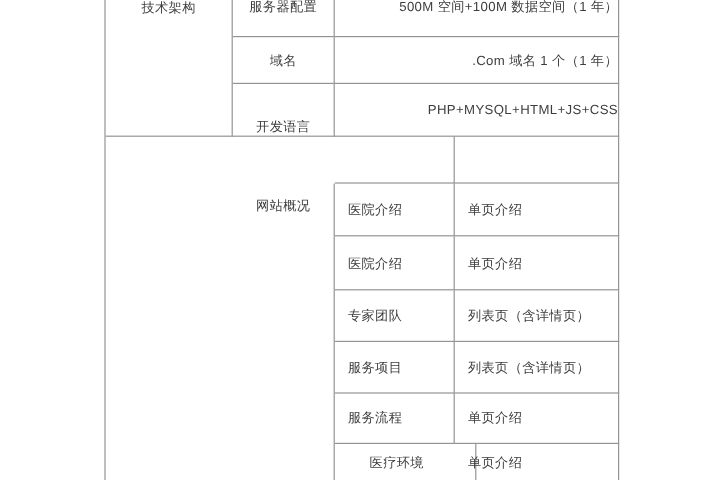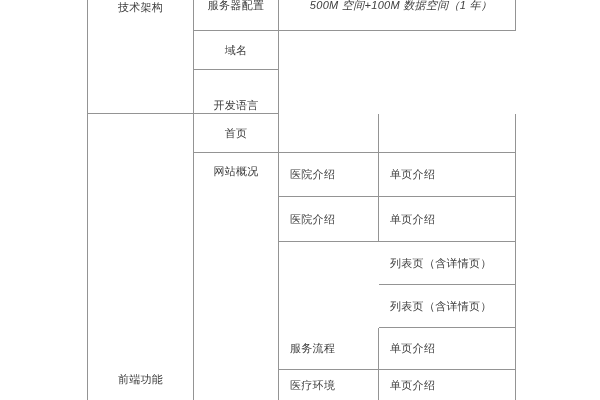--- a/index.html
+++ b/index.html
@@ -33,23 +33,22 @@
     display: flex;
     align-items: center;
     justify-content: center;
     letter-spacing: 0.3px;
     white-space: nowrap;
     overflow: hidden;
   }
   .br { border-right: 1px solid #949494; }
   .bb { border-bottom: 1px solid #949494; }
   .val {
-    justify-content: center;
+    justify-content: flex-end;
     padding-left: 8px;
-    font-style: italic;
   }
   .item {
     justify-content: flex-start;
     padding-left: 11px;
   }
   .rowcut { padding-bottom: 20px; } 
   .cat-top {
     align-items: flex-start;
   }
   .cat-top span {
@@ -81,32 +80,32 @@
     <div class="cell br bb rowcut" style="left:106px; top:0; width:85px; height:31px;">
       <span>服务器配置</span>
     </div>
     <div class="cell br bb val rowcut" style="left:191px; top:0; width:237px; height:31px;">
       <span>500M 空间+100M 数据空间（1 年）</span>
     </div>
 
     <div class="cell br bb" style="left:106px; top:31px; width:85px; height:39px;">
       <span>域名</span>
     </div>
+    <div class="cell br bb val" style="left:191px; top:31px; width:237px; height:39px;">
+      <span>.Com 域名 1 个（1 年）</span>
+    </div>
 
     <div class="cell br bb" style="left:106px; top:70px; width:85px; height:44px;align-items:flex-end;">
       <span>开发语言</span>
     </div>
-
-    <div class="cell br anchored" style="left:0; top:114px; width:106px; height:286px;" id="cat-frontend">
-      <span>前端功能</span>
+    <div class="cell br bb val" style="left:191px; top:70px; width:237px; height:44px;">
+      <span>PHP+MYSQL+HTML+JS+CSS</span>
     </div>
 
-    <div class="cell br bb" style="left:106px; top:114px; width:85px; height:39px;">
-      <span>首页</span>
-    </div>
+
     <div class="cell br bb item" style="left:191px; top:114px; width:100px; height:39px;">
       <span></span>
     </div>
     <div class="cell br bb val" style="left:291px; top:114px; width:137px; height:39px;">
       <span></span>
     </div>
 
     <div class="cell br bb item" style="left:191px; top:153px; width:100px; height:44px;">
       <span>医院介绍</span>
     </div>
@@ -118,36 +117,42 @@
       <span>单页介绍</span>
     </div>
 
     <div class="cell br bb item" style="left:191px; top:197px; width:100px; height:45px;">
       <span>医院介绍</span>
     </div>
     <div class="cell br bb item" style="left:291px; top:197px; width:137px; height:45px;">
       <span>单页介绍</span>
     </div>
 
+    <div class="cell br bb item" style="left:191px; top:242px; width:100px; height:43px;">
+      <span>专家团队</span>
+    </div>
     <div class="cell br bb item" style="left:291px; top:242px; width:137px; height:43px;">
       <span>列表页（含详情页）</span>
     </div>
 
+    <div class="cell br bb item" style="left:191px; top:285px; width:100px; height:43px;">
+      <span>服务项目</span>
+    </div>
     <div class="cell br bb item" style="left:291px; top:285px; width:137px; height:43px;">
       <span>列表页（含详情页）</span>
     </div>
 
     <div class="cell br bb item" style="left:191px; top:328px; width:100px; height:42px;">
       <span>服务流程</span>
     </div>
     <div class="cell br bb item" style="left:291px; top:328px; width:137px; height:42px;">
       <span>单页介绍</span>
     </div>
 
-    <div class="cell br item" style="left:191px; top:370px; width:100px; height:30px;">
+    <div class="cell br item" style="left:209px; top:370px; width:100px; height:30px;">
       <span>医疗环境</span>
     </div>
     <div class="cell br item" style="left:291px; top:370px; width:137px; height:30px;">
       <span>单页介绍</span>
     </div>
 
   </div>
 </div>
 
 </body></html>

